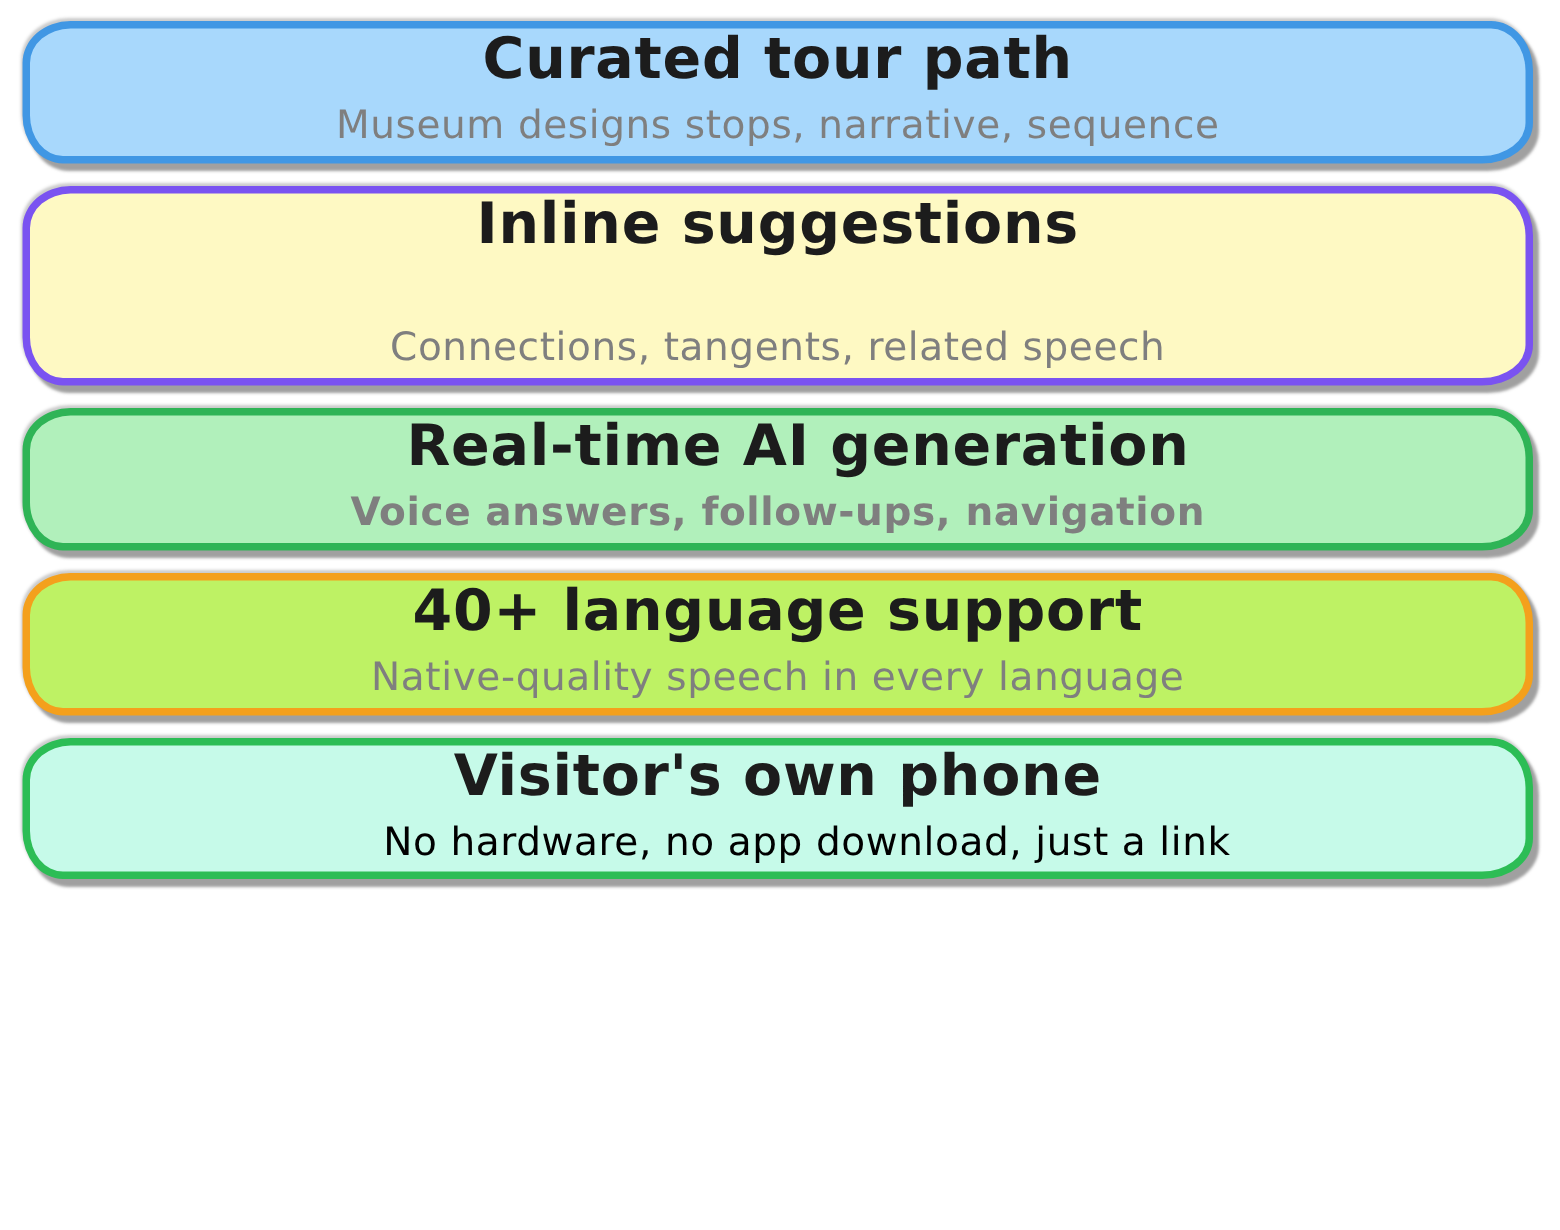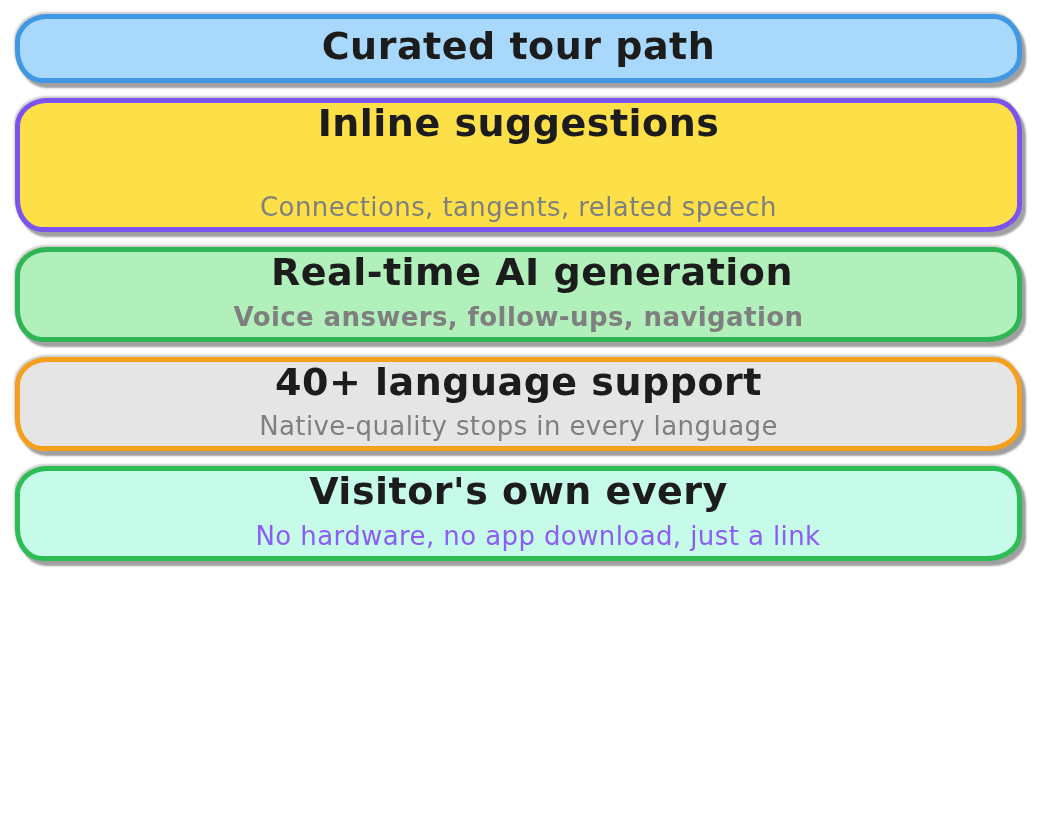--- a/index.html
+++ b/index.html
@@ -52,35 +52,36 @@
     text-align: center;
   }
 </style>
 </head>
 <body>
 
 <div class="canvas">
 
   <div class="card" style="background: rgb(168, 216, 252); border-color: rgb(64, 151, 228);">
     <div class="card-title" style="color: rgb(28, 28, 28);">Curated tour path</div>
+    <div class="card-subtitle" style="color: rgb(127, 127, 127);">Museum designs stops, narrative, sequence</div>
   </div>
 
-  <div class="card" style="background: #fde047; border-color: rgb(122, 83, 241); gap: 48px;">
+  <div class="card" style="background: #fef9c3; border-color: rgb(122, 83, 241); gap: 48px;">
     <div class="card-title" style="color: rgb(28, 28, 28);">Inline suggestions</div>
     <div class="card-subtitle" style="color: rgb(127, 127, 127);">Connections, tangents, related speech</div>
   </div>
 
   <div class="card" style="background: rgb(177, 240, 187); border-color: rgb(47, 180, 86);">
     <div class="card-title" style="color: rgb(28, 28, 28); margin-left: 27px;">Real-time AI generation</div>
     <div class="card-subtitle" style="color: rgb(127, 127, 127); font-weight: bold;">Voice answers, follow-ups, navigation</div>
   </div>
 
-  <div class="card" style="background: #e5e5e5; border-color: rgb(244, 160, 28);">
+  <div class="card" style="background: #bef264; border-color: rgb(244, 160, 28);">
     <div class="card-title" style="color: rgb(28, 28, 28);">40+ language support</div>
-    <div class="card-subtitle" style="color: rgb(127, 127, 127);">Native-quality stops in every language</div>
+    <div class="card-subtitle" style="color: rgb(127, 127, 127);">Native-quality speech in every language</div>
   </div>
 
   <div class="card" style="background: rgb(198, 250, 233); border-color: rgb(44, 189, 85);">
-    <div class="card-title" style="color: rgb(28, 28, 28);">Visitor's own every</div>
-    <div class="card-subtitle" style="color: #8b5cf6; margin-left: 39px;">No hardware, no app download, just a link</div>
+    <div class="card-title" style="color: rgb(28, 28, 28);">Visitor's own phone</div>
+    <div class="card-subtitle" style="color: #000000; margin-left: 39px;">No hardware, no app download, just a link</div>
   </div>
 
 </div>
 
 </body></html>

